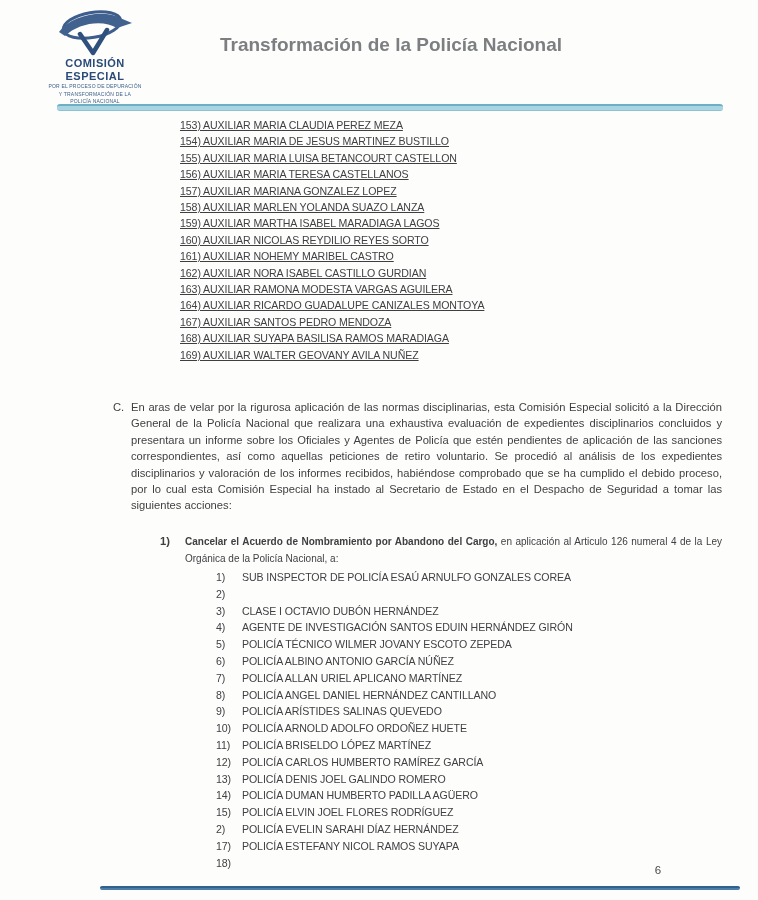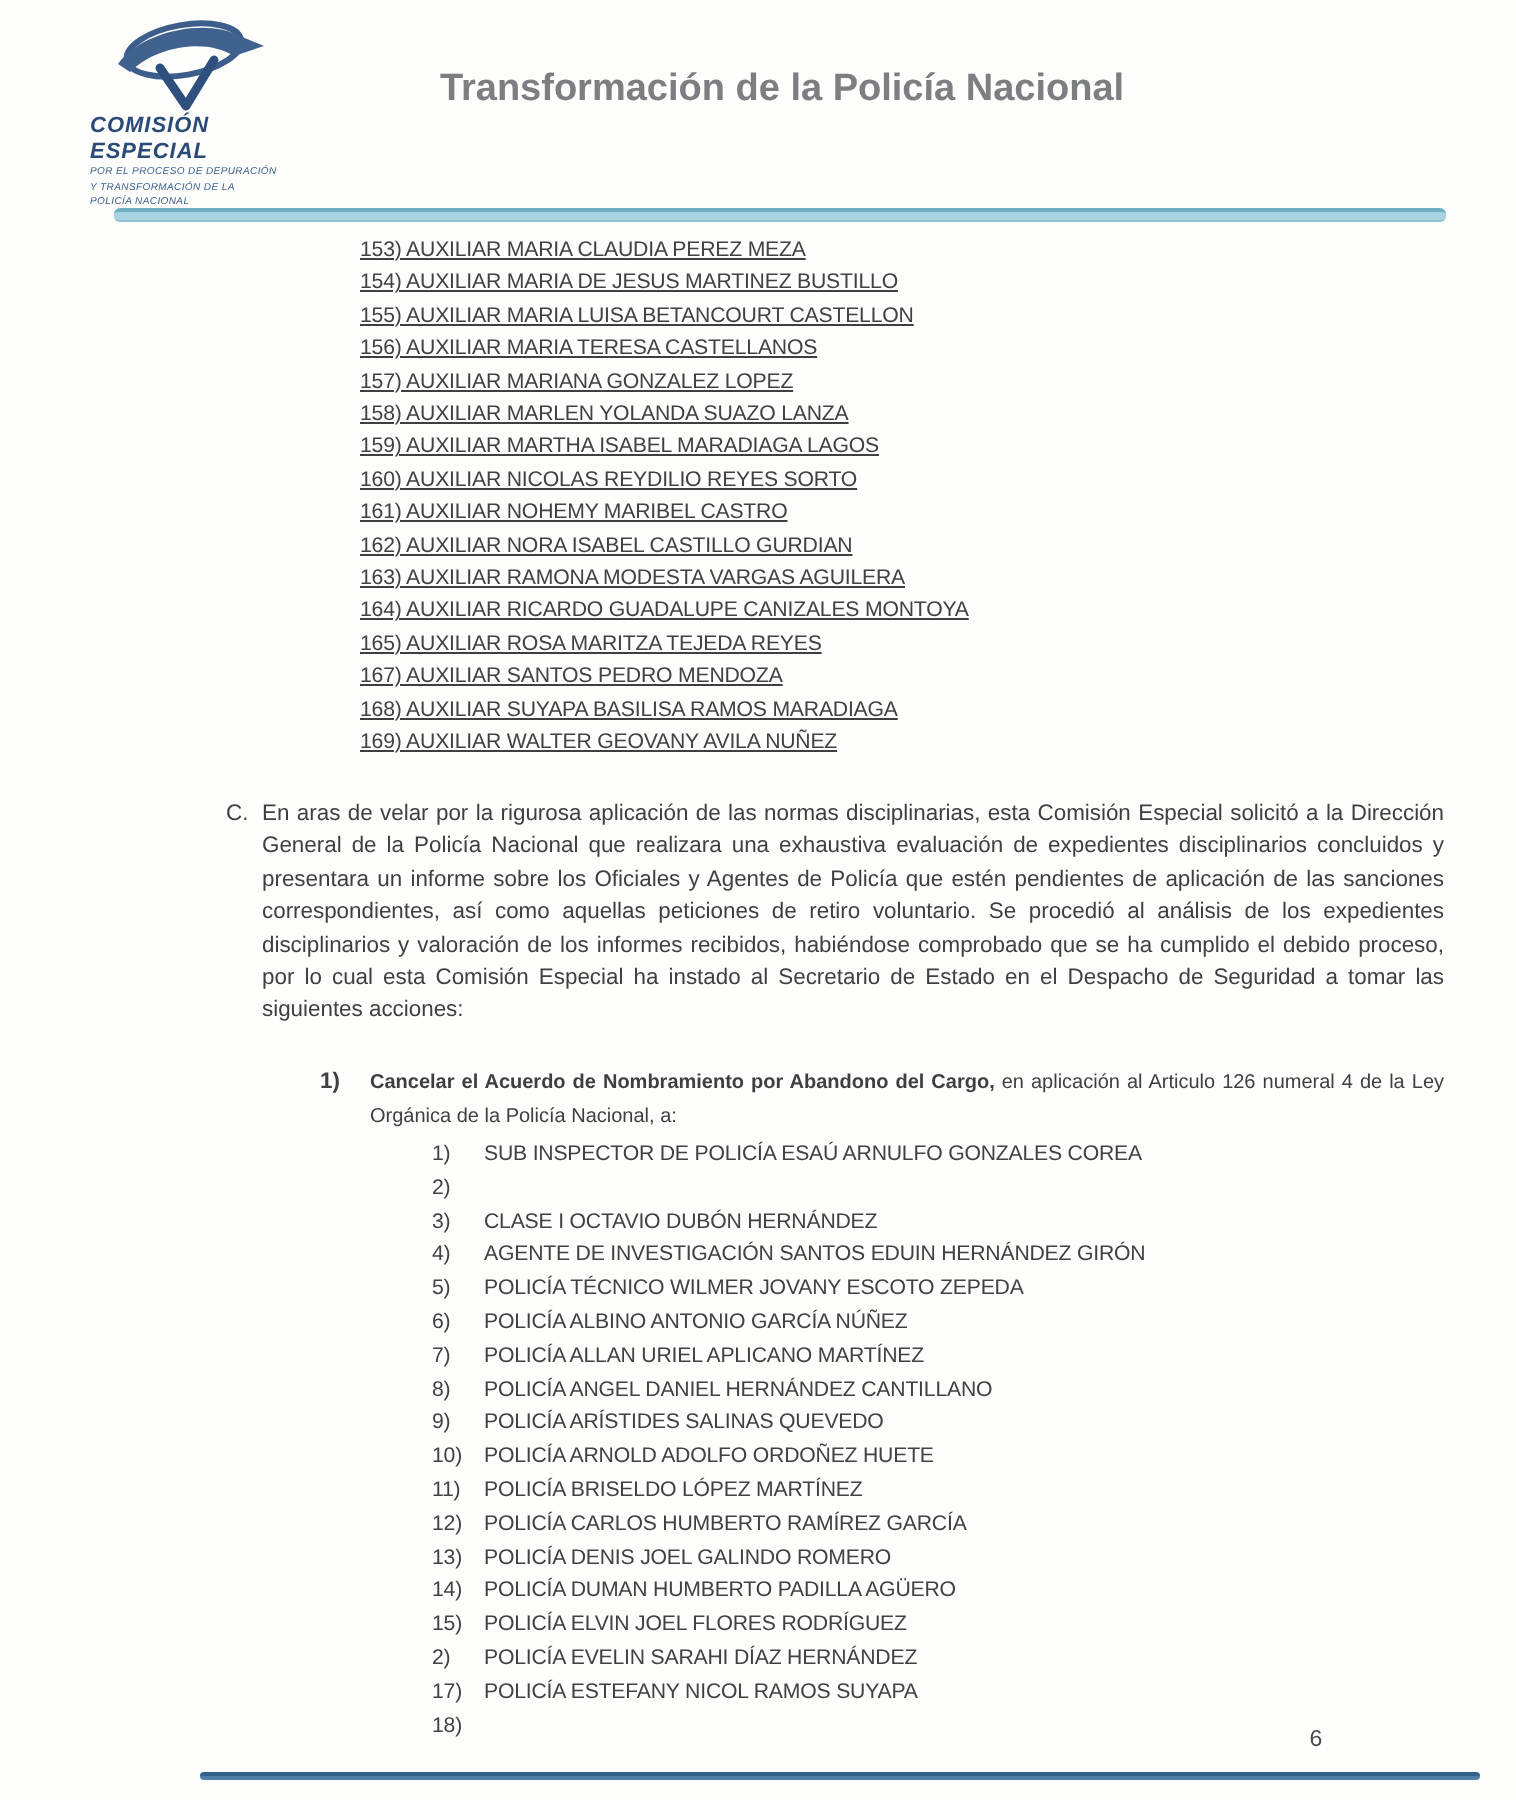--- a/index.html
+++ b/index.html
@@ -12,21 +12,21 @@
     position:relative;
     width:758px; height:900px;
     background:#fdfdfc;
     overflow:hidden;
     color:#3f3f41;
   }
 
   
   .logo-block {
     position:absolute; left:45px; top:6px; width:100px;
-    font-style:italic;
+    text-align:center;
   }
   .logo-emblem { display:block; margin:0 auto; }
   .logo-title {
     margin-top:1px;
     font-weight:bold; font-size:11px; line-height:12px;
     letter-spacing:0.5px; color:#2a4b77;
   }
   .logo-subtext {
     margin-top:2px;
     font-size:5px; line-height:5.5px; color:#3d608d;
@@ -168,23 +168,20 @@
       <div class="aux-row">
       <span>162) AUXILIAR NORA ISABEL CASTILLO GURDIAN</span>
     </div>
       <div class="aux-row">
       <span>163) AUXILIAR RAMONA MODESTA VARGAS AGUILERA</span>
     </div>
       <div class="aux-row">
       <span>164) AUXILIAR RICARDO GUADALUPE CANIZALES MONTOYA</span>
     </div>
       <div class="aux-row">
-      <span>165) AUXILIAR ROSA MARITZA TEJEDA REYES</span>
-    </div>
-      <div class="aux-row">
       <span>167) AUXILIAR SANTOS PEDRO MENDOZA</span>
     </div>
       <div class="aux-row">
       <span>168) AUXILIAR SUYAPA BASILISA RAMOS MARADIAGA</span>
     </div>
       <div class="aux-row">
       <span>169) AUXILIAR WALTER GEOVANY AVILA NUÑEZ</span>
     </div>
     </div>
 

